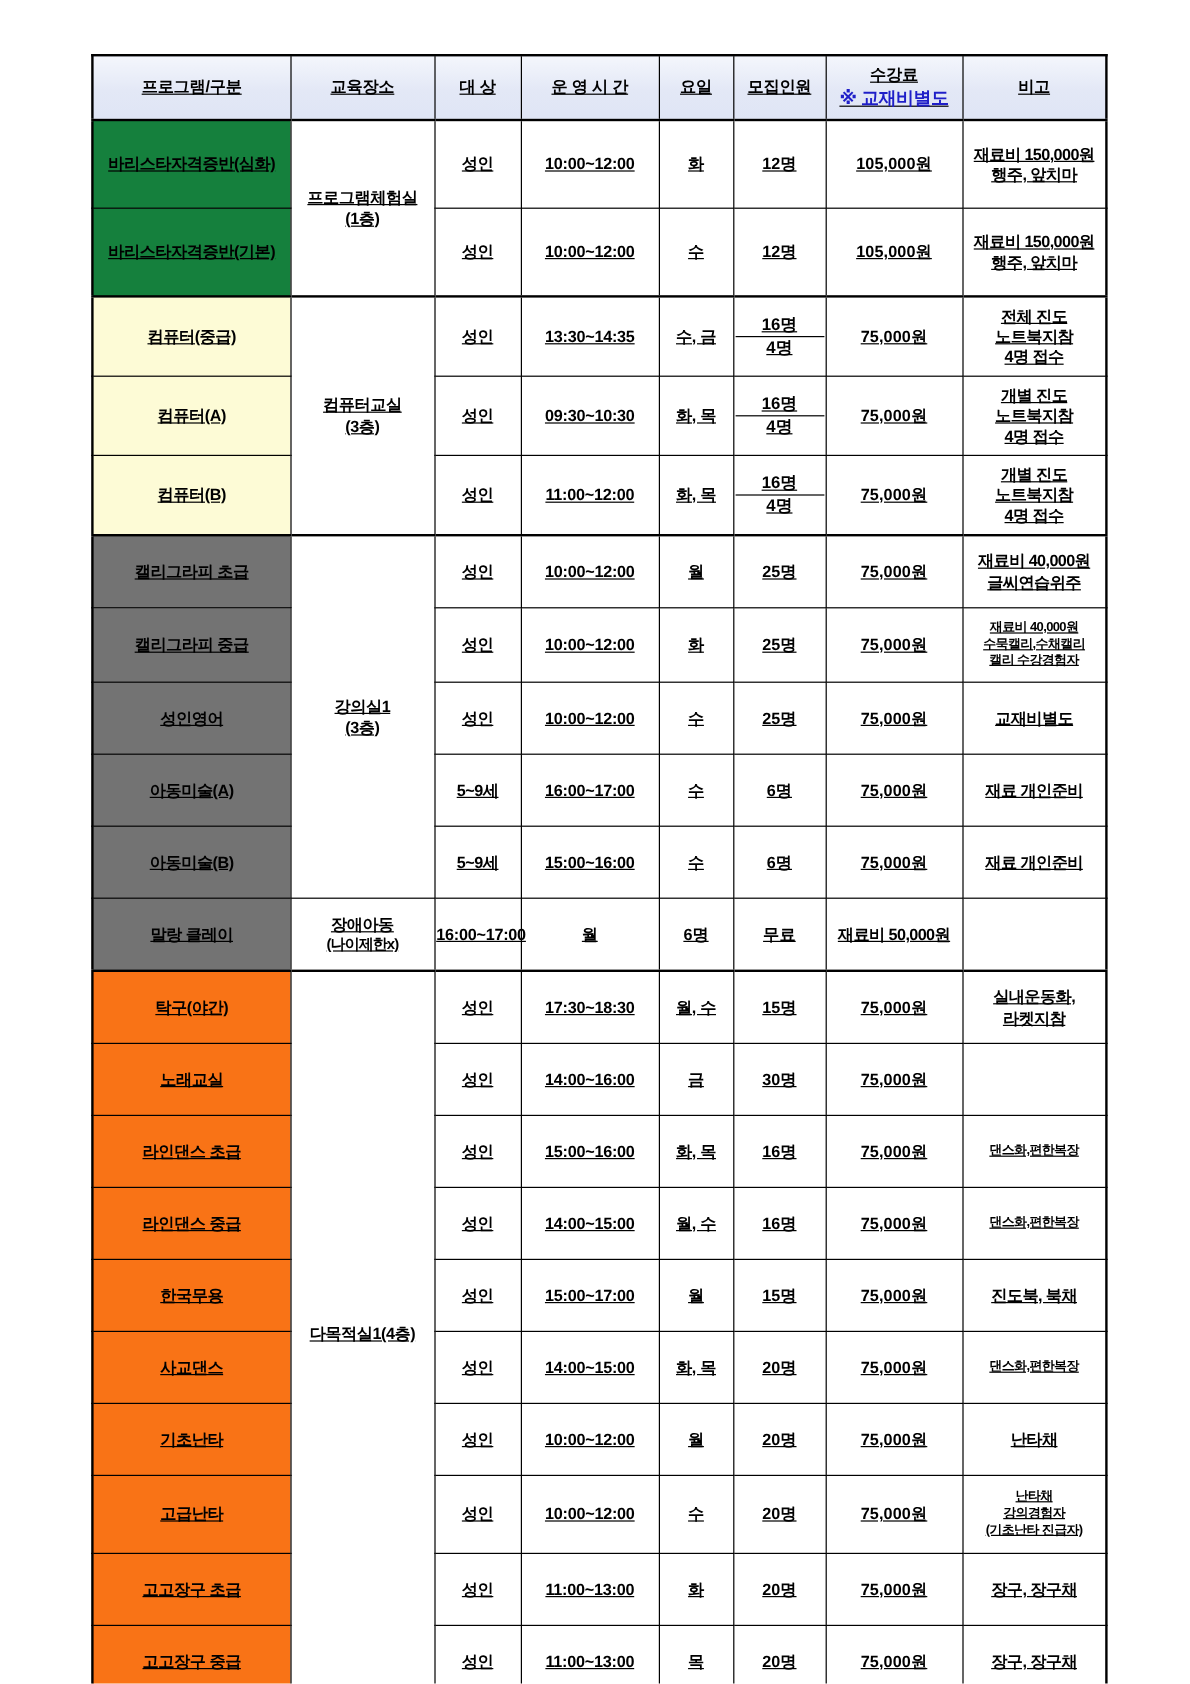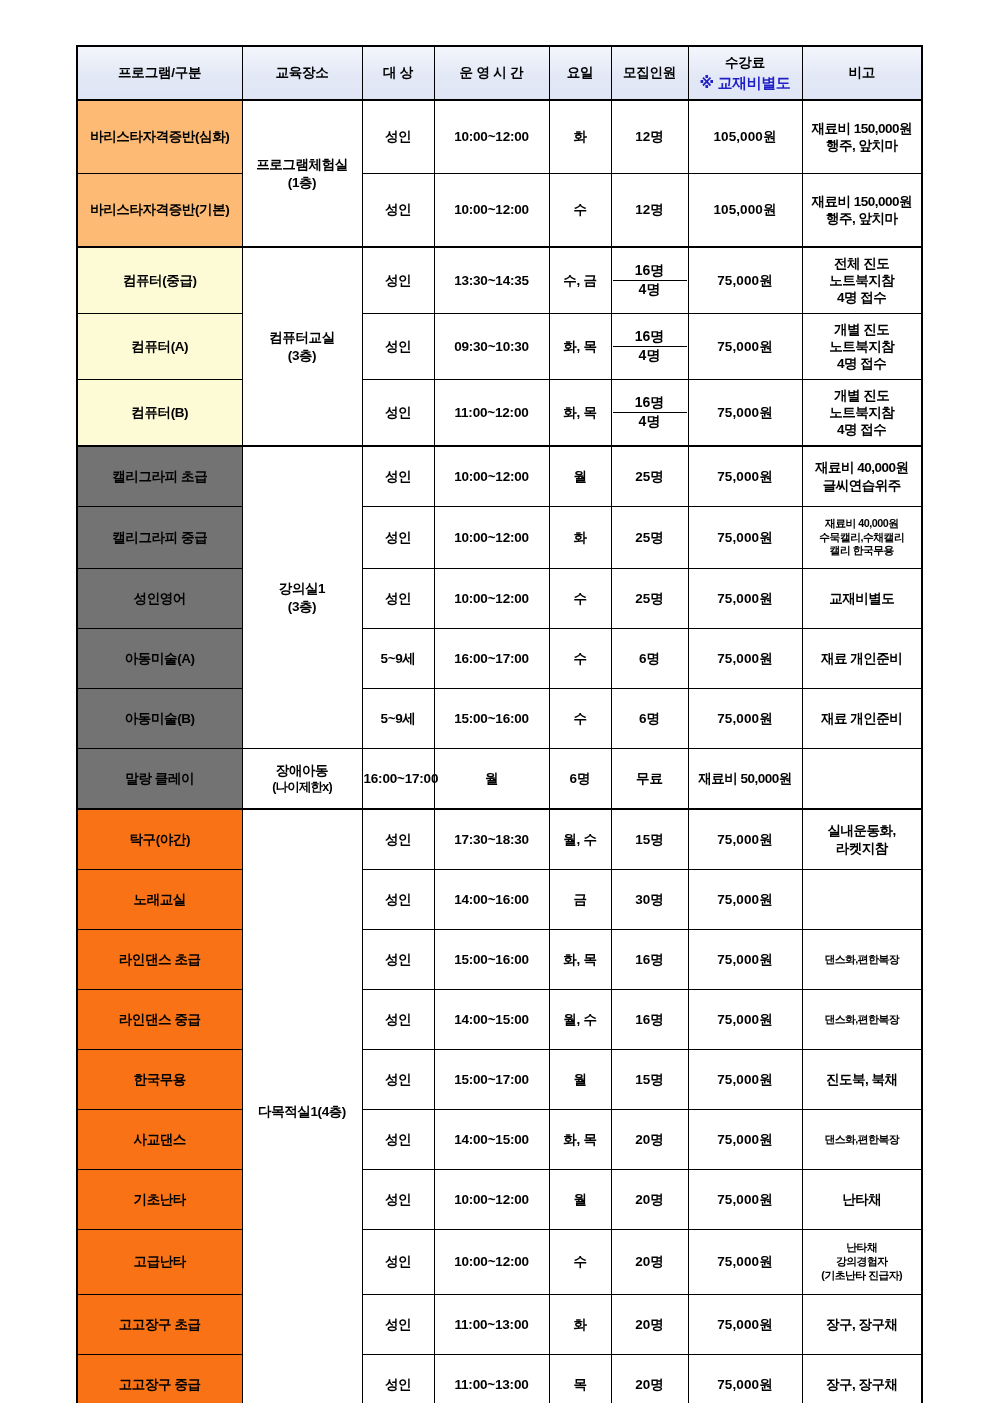--- a/index.html
+++ b/index.html
@@ -14,20 +14,21 @@
     font-family: "Liberation Sans", "DejaVu Sans", sans-serif;
     color: #000000;
     overflow: hidden;
   }
   #sheet {
     position: relative;
     width: 992px;
     height: 1005px;
     box-sizing: border-box;
     padding: 45px 72px 0 76px;
+    text-decoration: underline;
   }
   table.prog {
     border-collapse: collapse;
     table-layout: fixed;
     width: 845px;
     border: 2.5px solid #000;
   }
   table.prog td, table.prog th {
     border: 1px solid #000;
     text-align: center;
@@ -59,21 +60,21 @@
   thead th .hl1 { display:block; }
   thead th .hl2 {
     display:block;
     color: #1f1fc8;
     font-size: 15px;
     letter-spacing: -0.4px;
     margin-top: 1px;
   }
 
   
-  .fill-blue   { background: #fdba74; margin-top: 28px; }
+  .fill-blue   { background: #15803d; margin-top: 28px; }
   .fill-yellow { background: #fdfbd6; }
   .fill-green  { background: #737373; }
   .fill-pink   { background: #f97316; }
 
   
   td.progname {
     font-size: 14px;
     letter-spacing: -0.4px;
   }
   td.place {
@@ -254,21 +255,21 @@
       <tr>
         <td class="progname fill-green" style="height:57px">캘리그라피 중급</td>
         <td class="target">성인</td>
         <td class="time">10:00~12:00</td>
         <td class="day">화</td>
         <td class="cap">25명</td>
         <td class="fee">75,000원</td>
         <td class="note tight">
           <span>재료비 40,000원</span><br>
           <span>수묵캘리,수채캘리</span><br>
-          <span>캘리 한국무용</span>
+          <span>캘리 수강경험자</span>
         </td>
       </tr>
       <tr>
         <td class="progname fill-green" style="height:55px">성인영어</td>
         <td class="target">성인</td>
         <td class="time">10:00~12:00</td>
         <td class="day">수</td>
         <td class="cap">25명</td>
         <td class="fee">75,000원</td>
         <td class="note">교재비별도</td>

